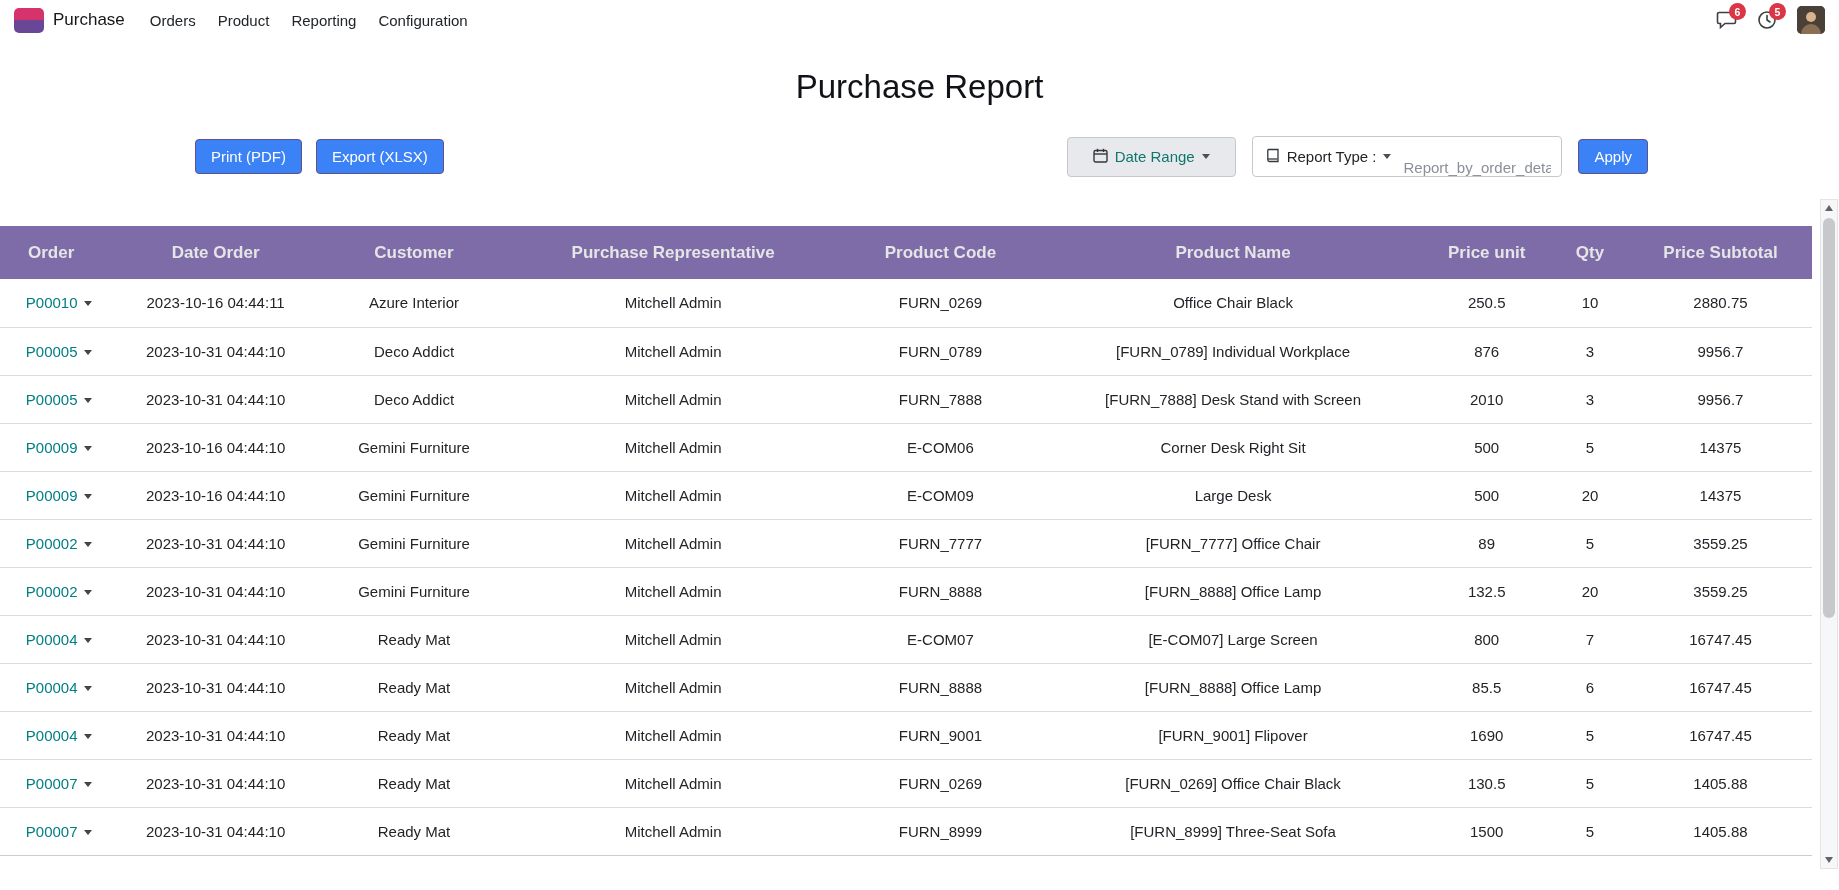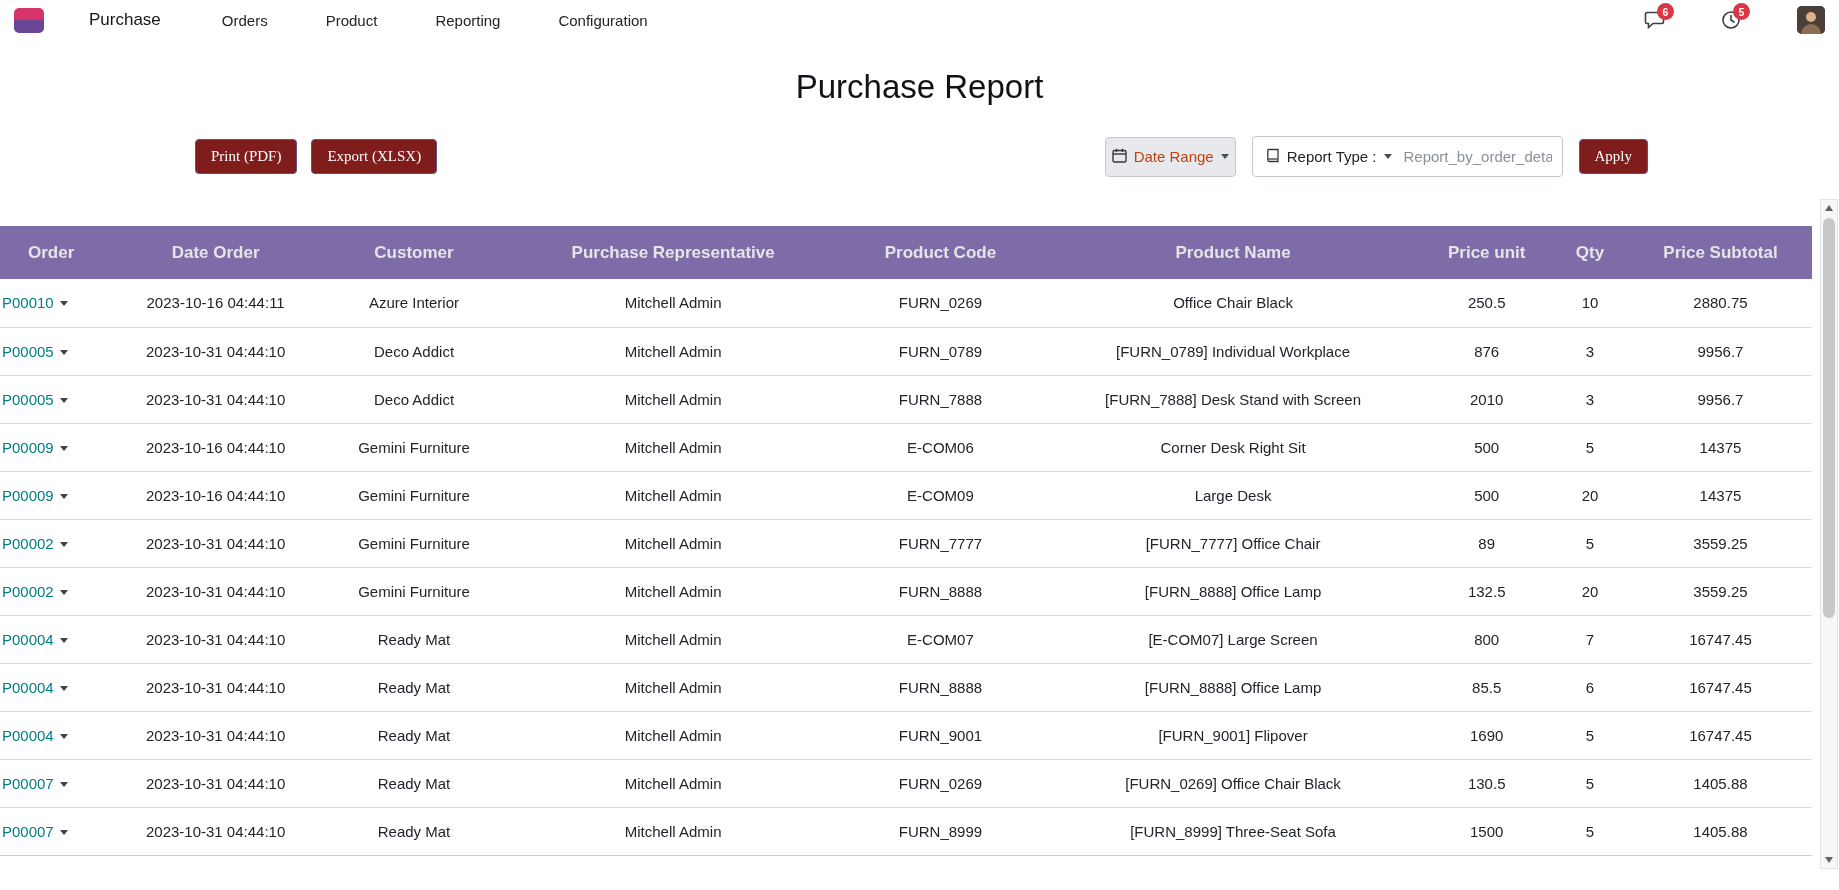--- a/index.html
+++ b/index.html
@@ -1,63 +1,63 @@
 <!DOCTYPE html>
 <html><head>
 <meta charset="utf-8">
 <style>
   * { box-sizing: border-box; margin: 0; padding: 0; }
   body { font-family: "Liberation Sans", sans-serif; background: #ffffff; }
   .page { position: relative; width: 1839px; height: 890px; background: #fff; overflow: hidden; }
 
   
-  .nav { display: flex; align-items: center; height: 40px; padding: 0 14px; background: #fff; gap: 36px; }
+  .nav { display: flex; align-items: center; height: 40px; padding: 0 14px; background: #fff; }
   .app-icon { width: 30px; height: 25px; border-radius: 5px; margin-right: 9px;
     background: linear-gradient(180deg, #d6336c 0 48%, #6a4796 48% 100%); cursor: pointer; }
   .app-name { font-size: 17px; font-weight: 500; color: #14161a; margin-right: 14px; cursor: pointer; }
   .nav-item { font-size: 15px; color: #212529; padding: 9px 11px; cursor: pointer; }
   .nav-spacer { flex: 1; }
   .icon-wrap { position: relative; margin-left: 20px; cursor: pointer; }
   .icon-wrap svg { display: block; }
   .badge { position: absolute; top: -7px; right: -9px; background: #dc3545; color: #fff;
     font-size: 10.5px; font-weight: 700; min-width: 17px; height: 17px; border-radius: 9px;
     display: flex; align-items: center; justify-content: center; padding: 0 4px; }
   .avatar { width: 28px; height: 28px; border-radius: 5px; margin-left: 20px; overflow: hidden;
     background: #3f3a35; cursor: pointer; }
 
   
   h1 { margin-top: 28px; text-align: center; font-size: 33px; font-weight: 400; color: #101217; }
   .controls { margin-top: 30px; display: flex; align-items: center; padding: 0 191px 0 195px; }
   .left-group { display: flex; gap: 14px; }
   .right-group { margin-left: auto; display: flex; gap: 16px; align-items: center; }
-  .btn-primary { background: #7f1d1d; border: 1px solid #61518a; color: #fff; font-size: 15px;
-    padding: 8px 15px; border-radius: 4px; cursor: pointer; font-family: Liberation Serif, serif; }
+  .btn-primary { background: #3b82f6; border: 1px solid #61518a; color: #fff; font-size: 15px;
+    padding: 8px 15px; border-radius: 4px; cursor: pointer; font-family: Liberation Sans, sans-serif; }
   .btn-light { display: flex; align-items: center; gap: 7px; background: #e8e9ec;
-    border: 1px solid #c4c8cf; color: #c2410c; font-size: 15px; padding: 10px 6px;
+    border: 1px solid #c4c8cf; color: #0f766e; font-size: 15px; padding: 10px 25px;
     border-radius: 4px; cursor: pointer; font-family: inherit; }
-  .report-group { display: flex; align-items: center; background: #fff; border: 1px solid #c4c8cf;
+  .report-group { display: flex; align-items: flex-end; background: #fff; border: 1px solid #c4c8cf;
     border-radius: 4px; padding: 0; height: 41px; }
   .report-btn { display: flex; align-items: center; gap: 7px; font-size: 15px; color: #212529;
     padding: 0 10px 0 13px; height: 100%; cursor: pointer; background: transparent; border: none; font-family: inherit; }
   .report-input { border: none; outline: none; font-size: 15px; color: #8a8f98; width: 160px;
     padding: 0 10px 0 2px; font-family: inherit; background: transparent; }
   .caret { display: inline-block; width: 0; height: 0; border-left: 4.5px solid transparent;
     border-right: 4.5px solid transparent; border-top: 5.5px solid #4a4f55; vertical-align: 2px; }
 
   
   .table-wrap { margin-top: 49px; margin-right: 27px; max-height: 652px; overflow: hidden;
     border-bottom: 1px solid #caccd0; }
   table { width: 100%; border-collapse: collapse; table-layout: fixed; }
   th { background: #7e6ca8; color: #e5e5e5; font-weight: 700; font-size: 17px; height: 53px;
     text-align: center; padding: 0 4px; }
   th.col-order { text-align: left; padding-left: 28px; }
   td { font-size: 15px; color: #212529; height: 48px; text-align: center; padding: 0 6px;
     background: #fff; overflow: hidden; white-space: nowrap; }
   tbody tr + tr td { border-top: 1px solid #d9dce1; }
-  td.col-order { text-align: left; padding-left: 2px; }
+  td.col-order { text-align: center; padding-left: 11px; }
   .order-link { color: #017e84; text-decoration: none; font-size: 15px; cursor: pointer; }
   .order-caret { display: inline-block; width: 0; height: 0; border-left: 4px solid transparent;
     border-right: 4px solid transparent; border-top: 5px solid #3f4449; margin-left: 6px;
     vertical-align: 2px; cursor: pointer; }
 
   
   .scrollbar { position: absolute; top: 199px; right: 1px; width: 18px; height: 670px;
     background: #f6f7f8; border: 1px solid #e3e4e6; }
   .sb-arrow { position: absolute; left: 0; width: 100%; height: 16px; display: flex;
     align-items: center; justify-content: center; cursor: pointer; }

